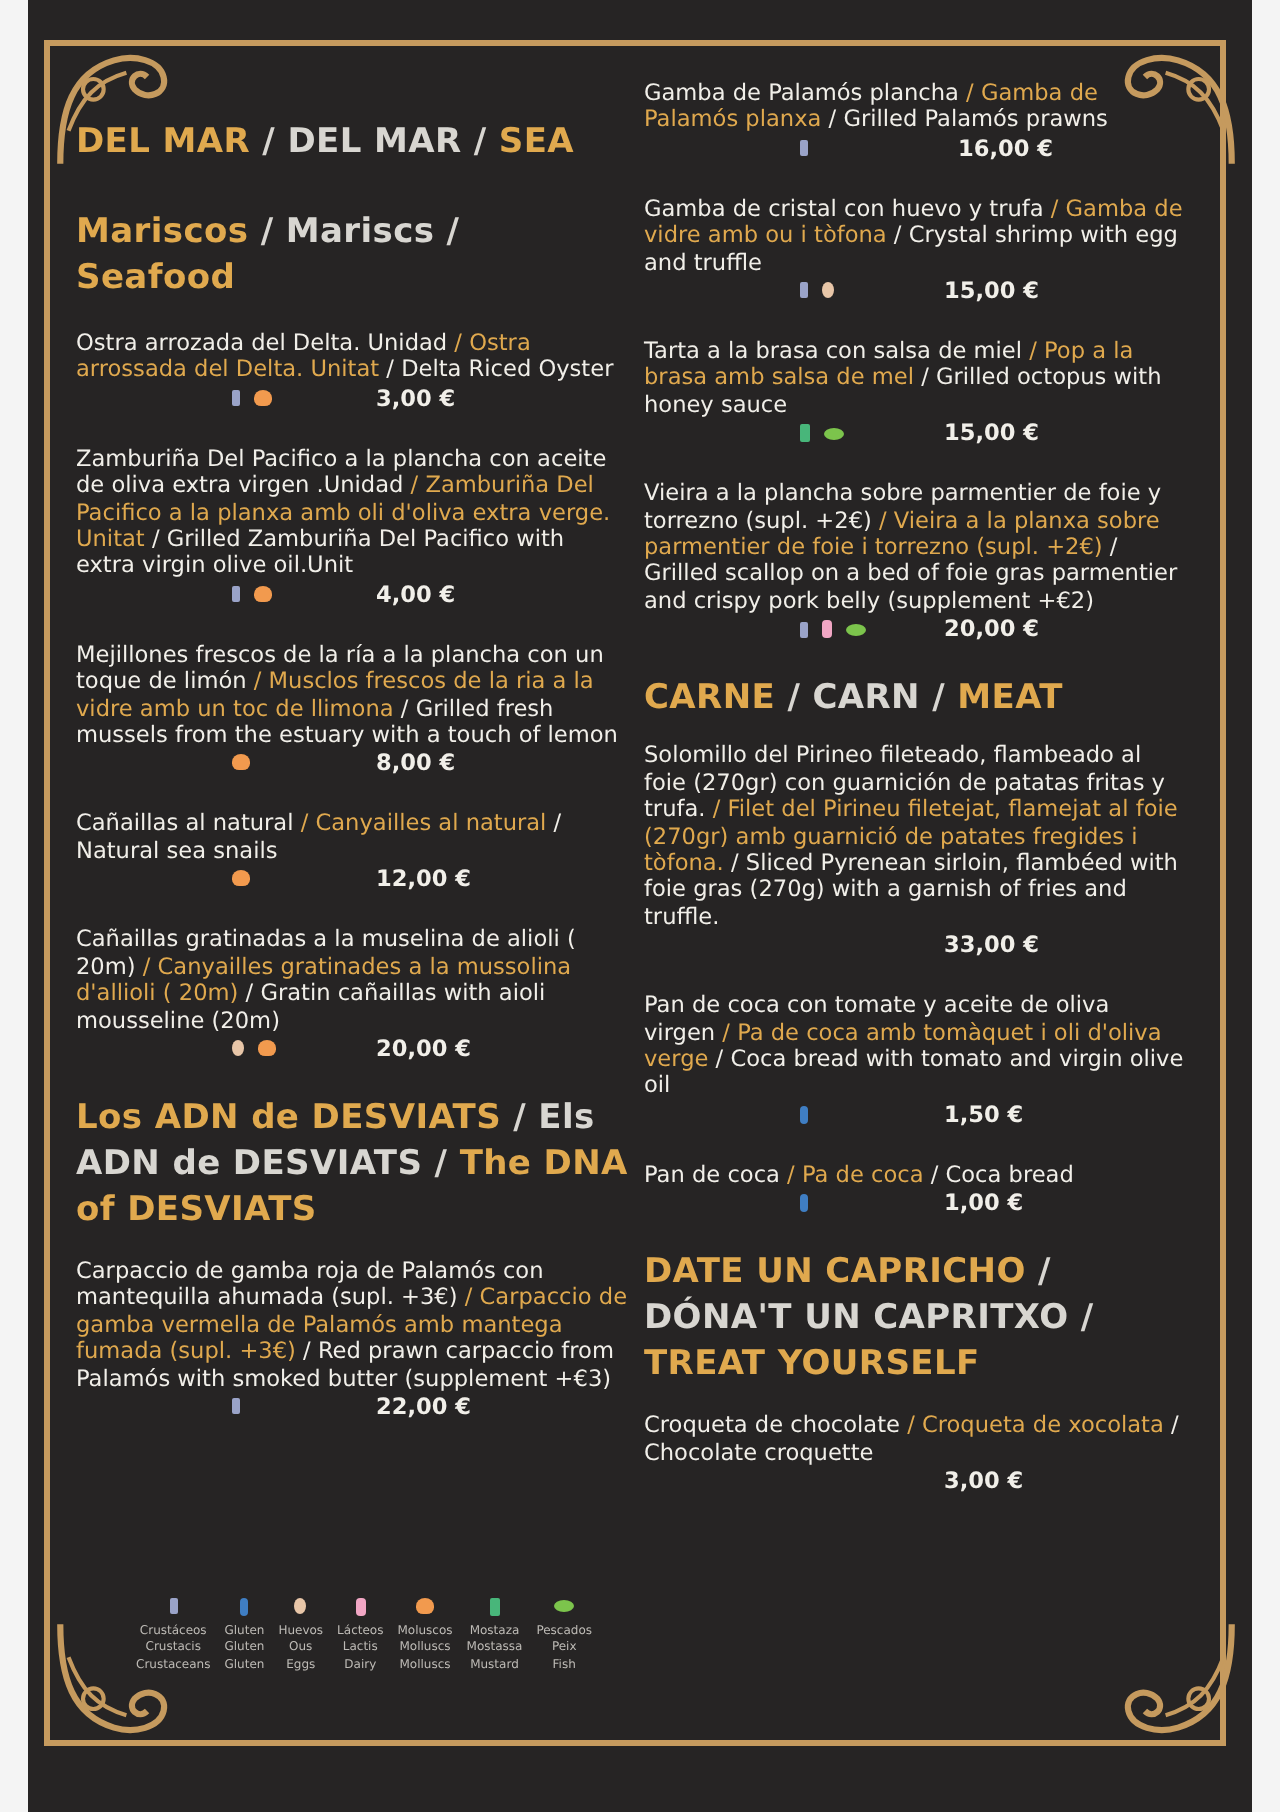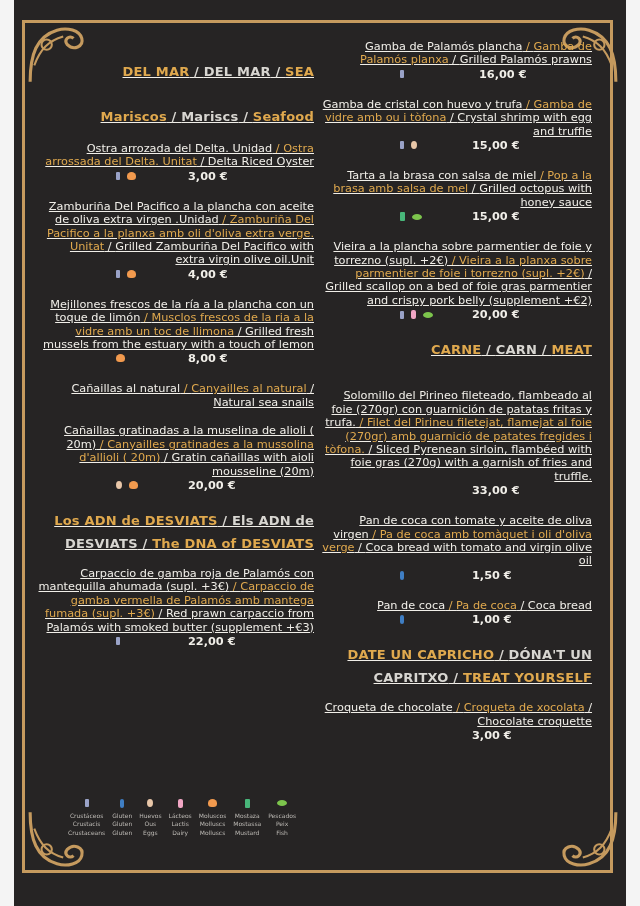--- a/index.html
+++ b/index.html
@@ -3,26 +3,26 @@
 <meta charset="utf-8">
 <style>
   html, body { margin:0; padding:0; }
   body { width:640px; height:906px; background:#f4f4f4; position:relative; overflow:hidden;
          font-family:"DejaVu Sans", sans-serif; }
   .page { position:absolute; left:14px; top:0; width:612px; height:906px; background:#262424; }
   .frame { position:absolute; left:22px; top:20px; width:591px; height:853px;
            border:3px solid #c59a5e; box-sizing:border-box; }
   .corner { position:absolute; width:62px; height:62px; }
   .corner svg { width:100%; height:100%; }
-  .col { position:absolute; text-align:right; color:#f1efe9; font-size:11.3px; line-height:13.4px;text-decoration:underline; }
+  .col { position:absolute; text-align:left; color:#f1efe9; font-size:11.3px; line-height:13.4px; }
   .col.left { left:38px; width:276px; top:60px; }
   .col.right { left:322px; width:270px; top:40px; }
   .gold { color:#e0a94e; }
   .grey { color:#d8d6d1; }
-  .section-title { font-weight:bold; font-size:13px; letter-spacing:0.2px; line-height:23px; }
+  .section-title { font-weight:bold; font-size:17px; letter-spacing:0.2px; line-height:23px; }
   .item { margin-bottom:15px; }
   .price-row { position:relative; height:15px; margin-top:1px; }
   .price { font-weight:bold; position:absolute; }
   .allergens { position:absolute; display:flex; gap:7px; align-items:center; top:2px; }
   .al { display:inline-block; }
   .al-crust { width:4px; height:8px; background:#9aa3c8; border-radius:1px; }
   .al-moll { width:9px; height:8px; background:#f29a4e; border-radius:50% 50% 40% 40%; }
   .al-egg { width:6px; height:8px; background:#e8c6a8; border-radius:50%; }
   .al-dairy { width:5px; height:9px; background:#f1a6c4; border-radius:2px; }
   .al-gluten { width:4px; height:9px; background:#3f7ec3; border-radius:2px; }
@@ -99,20 +99,26 @@
         <div><span>Mejillones frescos de la ría a la plancha con un toque de limón</span><span class="gold"> / </span><span class="gold">Musclos frescos de la ria a la vidre amb un toc de llimona</span><span> / </span><span>Grilled fresh mussels from the estuary with a touch of lemon</span></div>
         <div class="price-row">
           <div class="allergens" style="left: 78px;">
             <span class="al al-moll"></span>
           </div>
           <span class="price" style="left: 150px;">8,00 €</span>
         </div>
       </div>
       <div class="item">
         <div><span>Cañaillas al natural</span><span class="gold"> / </span><span class="gold">Canyailles al natural</span><span> / </span><span>Natural sea snails</span></div>
+        <div class="price-row">
+          <div class="allergens" style="left: 78px;">
+            <span class="al al-moll"></span>
+          </div>
+          <span class="price" style="left: 150px;">12,00 €</span>
+        </div>
       </div>
       <div class="item">
         <div><span>Cañaillas gratinadas a la muselina de alioli ( 20m)</span><span class="gold"> / </span><span class="gold">Canyailles gratinades a la mussolina d'allioli ( 20m)</span><span> / </span><span>Gratin cañaillas with aioli mousseline (20m)</span></div>
         <div class="price-row">
           <div class="allergens" style="left: 78px;">
             <span class="al al-egg"></span>
             <span class="al al-moll"></span>
           </div>
           <span class="price" style="left: 150px;">20,00 €</span>
         </div>
@@ -170,21 +176,21 @@
         <div class="price-row">
           <div class="allergens" style="left: 78px;">
             <span class="al al-crust"></span>
             <span class="al al-dairy"></span>
             <span class="al al-fish"></span>
           </div>
           <span class="price" style="left: 150px;">20,00 €</span>
         </div>
       </div>
     </div>
-  <div class="section-title" style="margin:4px 0 28px">
+  <div class="section-title" style="margin:4px 0 10px">
     <span class="gold">CARNE</span><span class="grey"> / </span><span class="grey">CARN</span><span class="grey"> / </span><span class="gold">MEAT</span>
   </div>
   <div id="meat-items">
       <div class="item">
         <div><span>Solomillo del Pirineo fileteado, flambeado al foie (270gr) con guarnición de patatas fritas y trufa.</span><span class="gold"> / </span><span class="gold">Filet del Pirineu filetejat, flamejat al foie (270gr) amb guarnició de patates fregides i tòfona.</span><span> / </span><span>Sliced Pyrenean sirloin, flambéed with foie gras (270g) with a garnish of fries and truffle.</span></div>
         <div class="price-row">
           <div class="allergens" style="left: 78px;"></div>
           <span class="price" style="left: 150px;">33,00 €</span>
         </div>
       </div>

